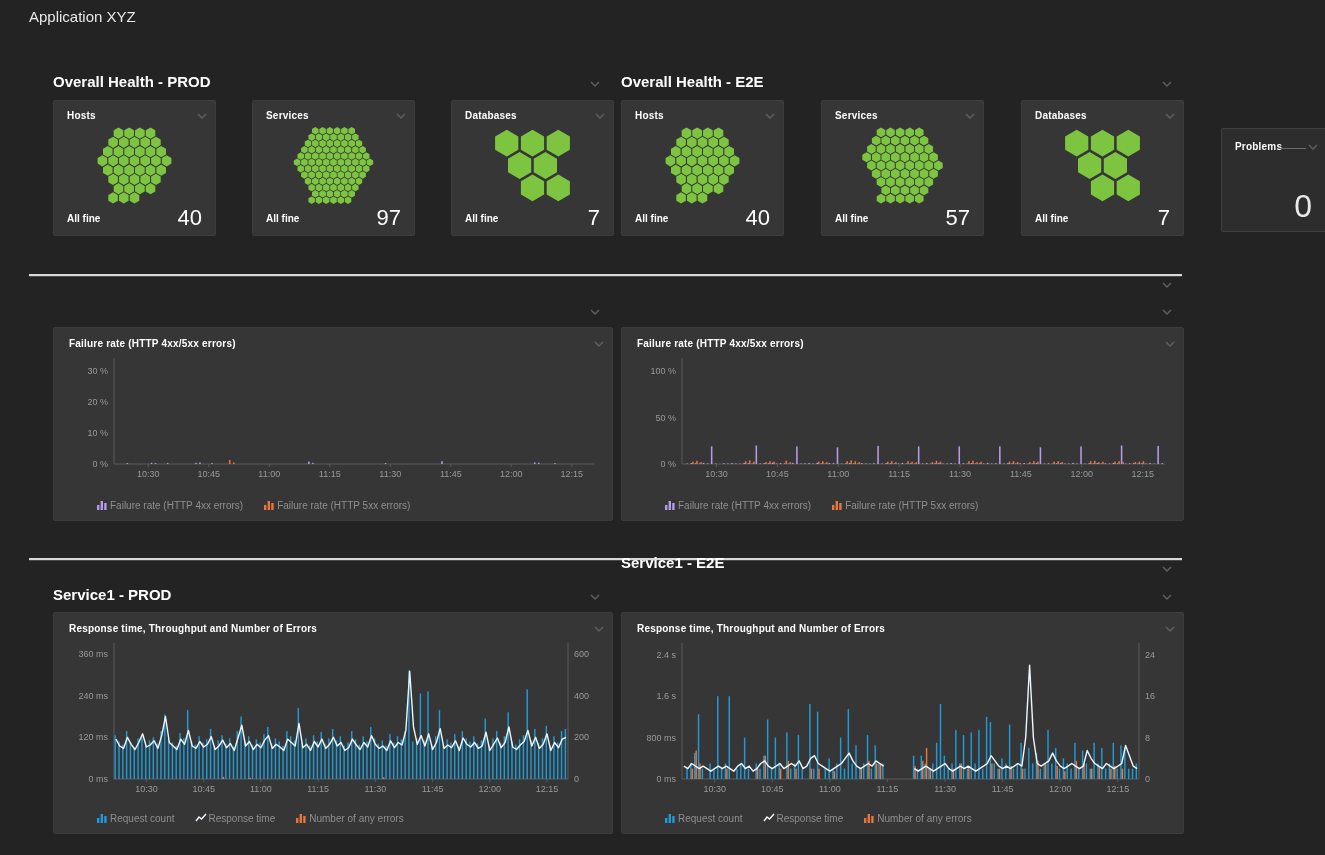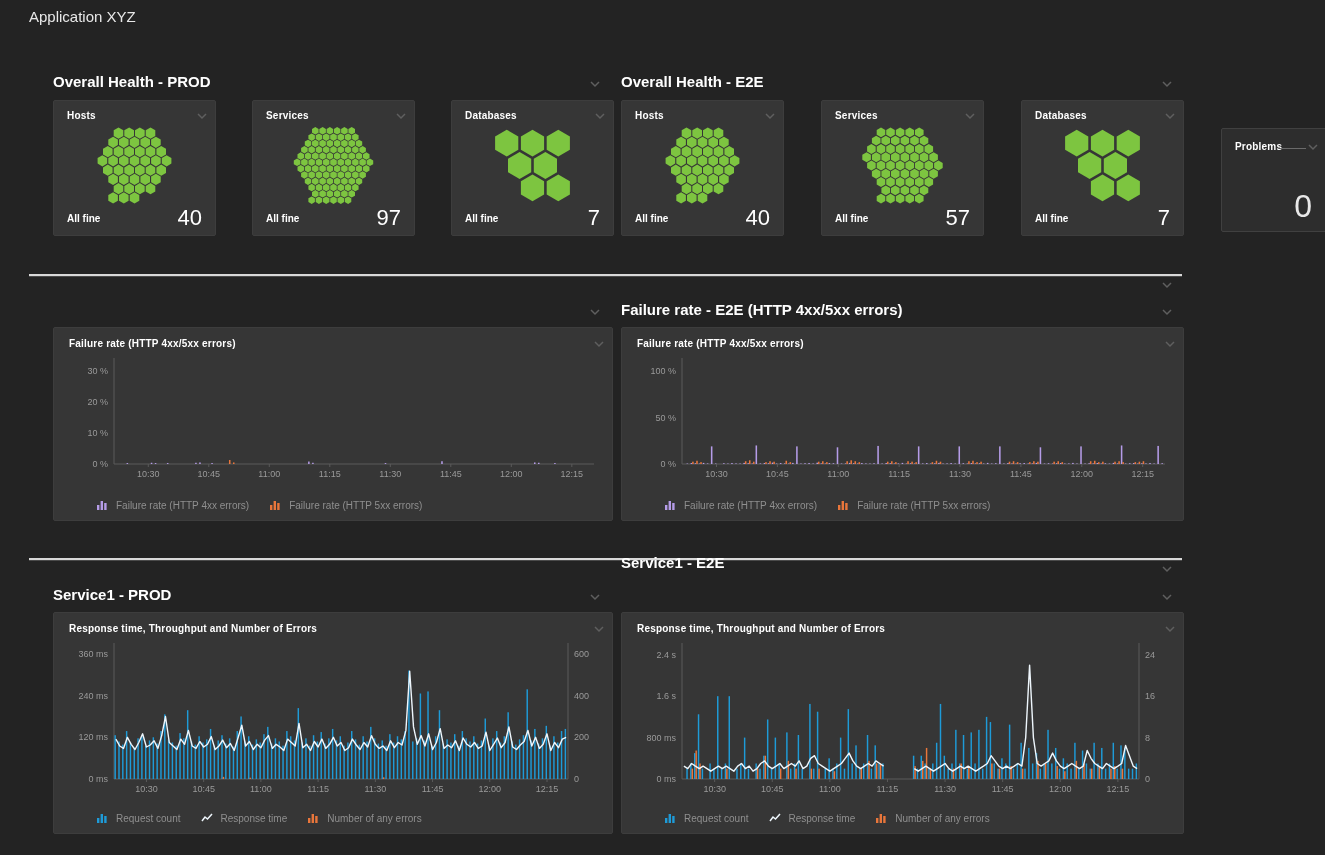--- a/index.html
+++ b/index.html
@@ -12,21 +12,21 @@
   .tile-title{position:absolute;left:13px;top:9px;font-size:10px;font-weight:bold;color:#fff;letter-spacing:.2px;}
   .honey{position:absolute;left:10px;right:10px;top:25px;bottom:30px;}
   .allfine{position:absolute;left:13px;bottom:11px;font-size:10px;font-weight:bold;color:#fff;}
   .count{position:absolute;right:13px;bottom:4px;font-size:22px;font-weight:300;color:#fff;}
   .bigcount{position:absolute;right:14px;bottom:6px;font-size:32px;font-weight:300;color:#e8e8e8;}
   .divider{position:absolute;left:13px;width:1153px;height:2px;background:#d8d8d8;border-bottom:1px solid #4a4a4a;}
   .spark{position:absolute;left:58px;top:19px;width:26px;height:1px;background:#6a6a6a;}
   .plot{position:absolute;left:8px;right:8px;top:26px;}
   .plot svg{display:block;}
   .legend{position:absolute;left:42px;bottom:9px;display:flex;gap:20px;font-size:10px;color:#8f8f8f;align-items:center;}
-  .legend-item{display:flex;align-items:center;gap:8px;cursor:pointer;}
+  .legend-item{display:flex;align-items:center;gap:2px;cursor:pointer;}
   .legend-item svg{display:block;}
   .problems-tile{background:#2d2d2d;border:1px solid #404040;}
 </style>
 </head>
 <body>
 
 <div id="stage">
   <div class="page-title">Application XYZ</div>
 
   <div class="section-title" style="left:37px;top:73px;text-align:center;">Overall Health - PROD</div>
@@ -379,21 +379,20 @@
       <svg viewBox="0 0 16 16">
         <path d="M4 6l4 4 4-4" stroke="currentColor" fill="none" stroke-width="1.5"></path>
       </svg>
     </div>
 
   <div class="chev" style="left:571px;top:304px;">
       <svg viewBox="0 0 16 16">
         <path d="M4 6l4 4 4-4" stroke="currentColor" fill="none" stroke-width="1.5"></path>
       </svg>
     </div>
-  <div class="section-title" style="left:605px;top:301px;">Failure rate - E2E (HTTP 4xx/5xx errors)</div>
   <div class="chev" style="left:1143px;top:304px;">
       <svg viewBox="0 0 16 16">
         <path d="M4 6l4 4 4-4" stroke="currentColor" fill="none" stroke-width="1.5"></path>
       </svg>
     </div>
 
   <div class="tile" style="left:37px;top:327px;width:560px;height:194px;">
     <div class="tile-title" style="left:15px;top:10px;">Failure rate (HTTP 4xx/5xx errors)</div>
     <div class="chev" style="right:5px;top:8px;">
         <svg viewBox="0 0 16 16">

